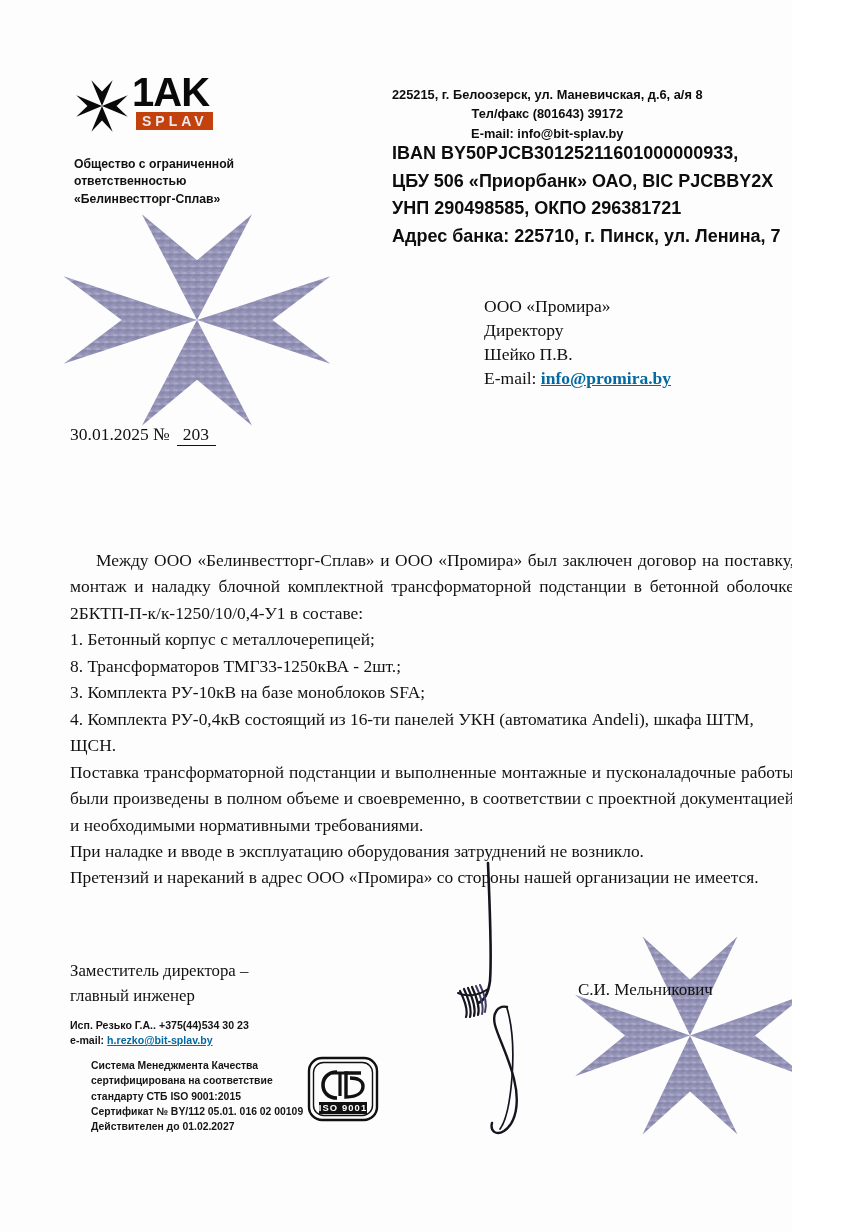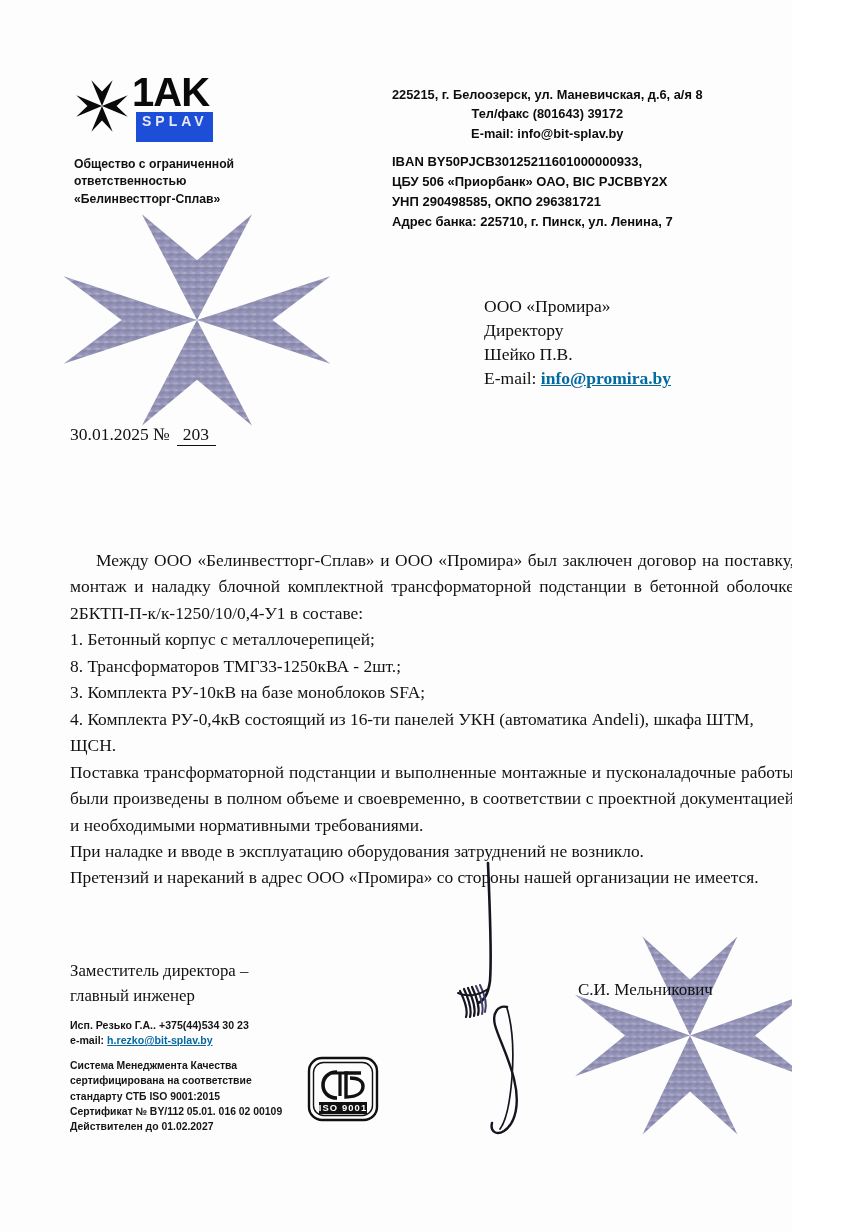--- a/index.html
+++ b/index.html
@@ -33,24 +33,24 @@
   }
   .logo-star { position: absolute; left: 0; top: 2px; width: 56px; height: 56px; }
   .logo-1ak {
     position: absolute; left: 58px; top: -4px;
     font-family: "Liberation Sans", sans-serif;
     font-weight: bold; font-size: 40px; letter-spacing: -1px;
     color: #0a0a0a; line-height: 1;
   }
   .logo-splav {
     position: absolute; left: 62px; top: 36px;
-    background: #1d4ed8; color: #e9e9ef;
+    background: #c2410c; color: #e9e9ef;
     font-family: "Liberation Sans", sans-serif;
     font-weight: bold; font-size: 14px; letter-spacing: 4px;
-    padding: 2px 5px 14px 6px; line-height: 1;
+    padding: 2px 5px 2px 6px; line-height: 1;
   }
 
   .company-name {
     position: absolute;
     left: 74px; top: 156px;
     width: 240px;
     font-family: "Liberation Sans", sans-serif;
     font-weight: bold; font-size: 12.2px;
     line-height: 1.42; color: #111;
   }
@@ -59,23 +59,23 @@
   .contact-block {
     position: absolute;
     left: 392px; top: 85px;
     font-family: "Liberation Sans", sans-serif;
     font-weight: bold; font-size: 12.8px;
     line-height: 1.52; color: #0d0d0d;
   }
   .contact-block div { white-space: nowrap; text-align: center; }
   .bank-block {
     position: absolute;
-    left: 392px; top: 152px;
-    font-family: "Liberation Sans", sans-serif;
-    font-weight: bold; font-size: 13px;
+    left: 392px; top: 140px;
+    font-family: "Liberation Sans", sans-serif;
+    font-weight: bold; font-size: 18px;
     line-height: 1.53; color: #0d0d0d;
   }
   .bank-block div { white-space: nowrap; }
 
   
   .addressee {
     position: absolute;
     left: 484px; top: 294px;
     font-family: "Liberation Serif", serif;
     font-size: 17.5px; line-height: 1.38; color: #111;
@@ -155,21 +155,21 @@
   }
   .executor-block div { white-space: nowrap; }
 
   .quality-block {
     position: absolute;
     left: 70px; top: 1058px;
     font-family: "Liberation Sans", sans-serif;
     font-weight: bold;
     font-size: 10.4px; line-height: 1.47; color: #151515;
   }
-  .quality-block div { white-space: nowrap; }
+  .quality-block div { white-space: nowrap; margin-left: 21px; }
 
   .iso-seal {
     position: absolute;
     left: 306px; top: 1056px;
     width: 74px; height: 68px;
   }
 </style>
 </head>
 <body>
 

